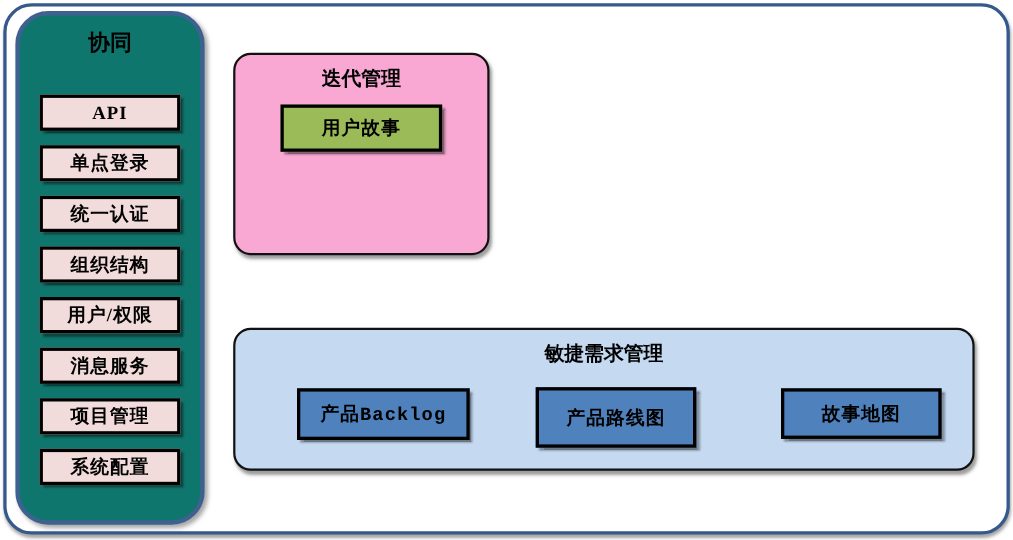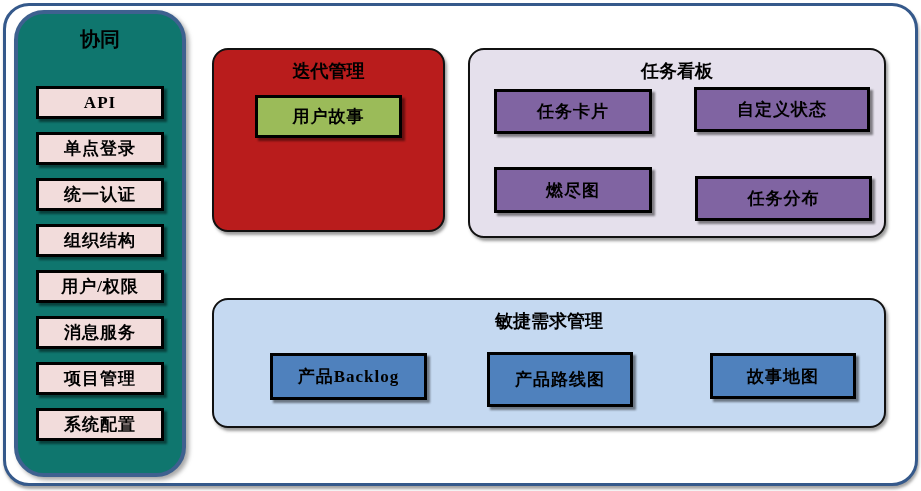--- a/index.html
+++ b/index.html
@@ -83,31 +83,31 @@
     margin-top: 10px;
     line-height: 22px;
   }
   .btn {
     box-sizing: border-box;
     border: 3px solid #000;
     box-shadow: 3px 3px 2px rgba(0,0,0,0.45);
     display: flex;
     align-items: center;
     justify-content: center;
-    font-family: Liberation Serif, serif;
+    font-family: Liberation Mono, monospace;
     font-weight: bold;
     font-size: 17px;
     letter-spacing: 1px;
     color: #000;
   }
   
   .group-green {
     left: 212px; top: 48px;
     width: 233px; height: 184px;
-    background: #b91c1c;
+    background: #f9a8d4;
   }
   .group-green .btn-col {
     margin-top: 13px;
     display: flex;
     flex-direction: column;
     align-items: center;
     gap: 17px;
   }
   .btn-green { width: 147px; height: 43px; background: #9BBB59; }
   
@@ -153,27 +153,20 @@
     </div>
   </div>
 
   <div class="group group-green">
     <div class="group-title">迭代管理</div>
     <div class="btn-col">
       <div class="btn btn-green">用户故事</div>
     </div>
   </div>
 
-  <div class="group group-purple">
-    <div class="group-title">任务看板</div>
-    <div class="btn btn-task-card">任务卡片</div>
-    <div class="btn btn-custom-status">自定义状态</div>
-    <div class="btn btn-burndown">燃尽图</div>
-    <div class="btn btn-task-dist">任务分布</div>
-  </div>
 
   <div class="group group-blue">
     <div class="group-title">敏捷需求管理</div>
     <div class="btn btn-backlog">产品Backlog</div>
     <div class="btn btn-roadmap">产品路线图</div>
     <div class="btn btn-storymap">故事地图</div>
   </div>
 
 </div>
 

